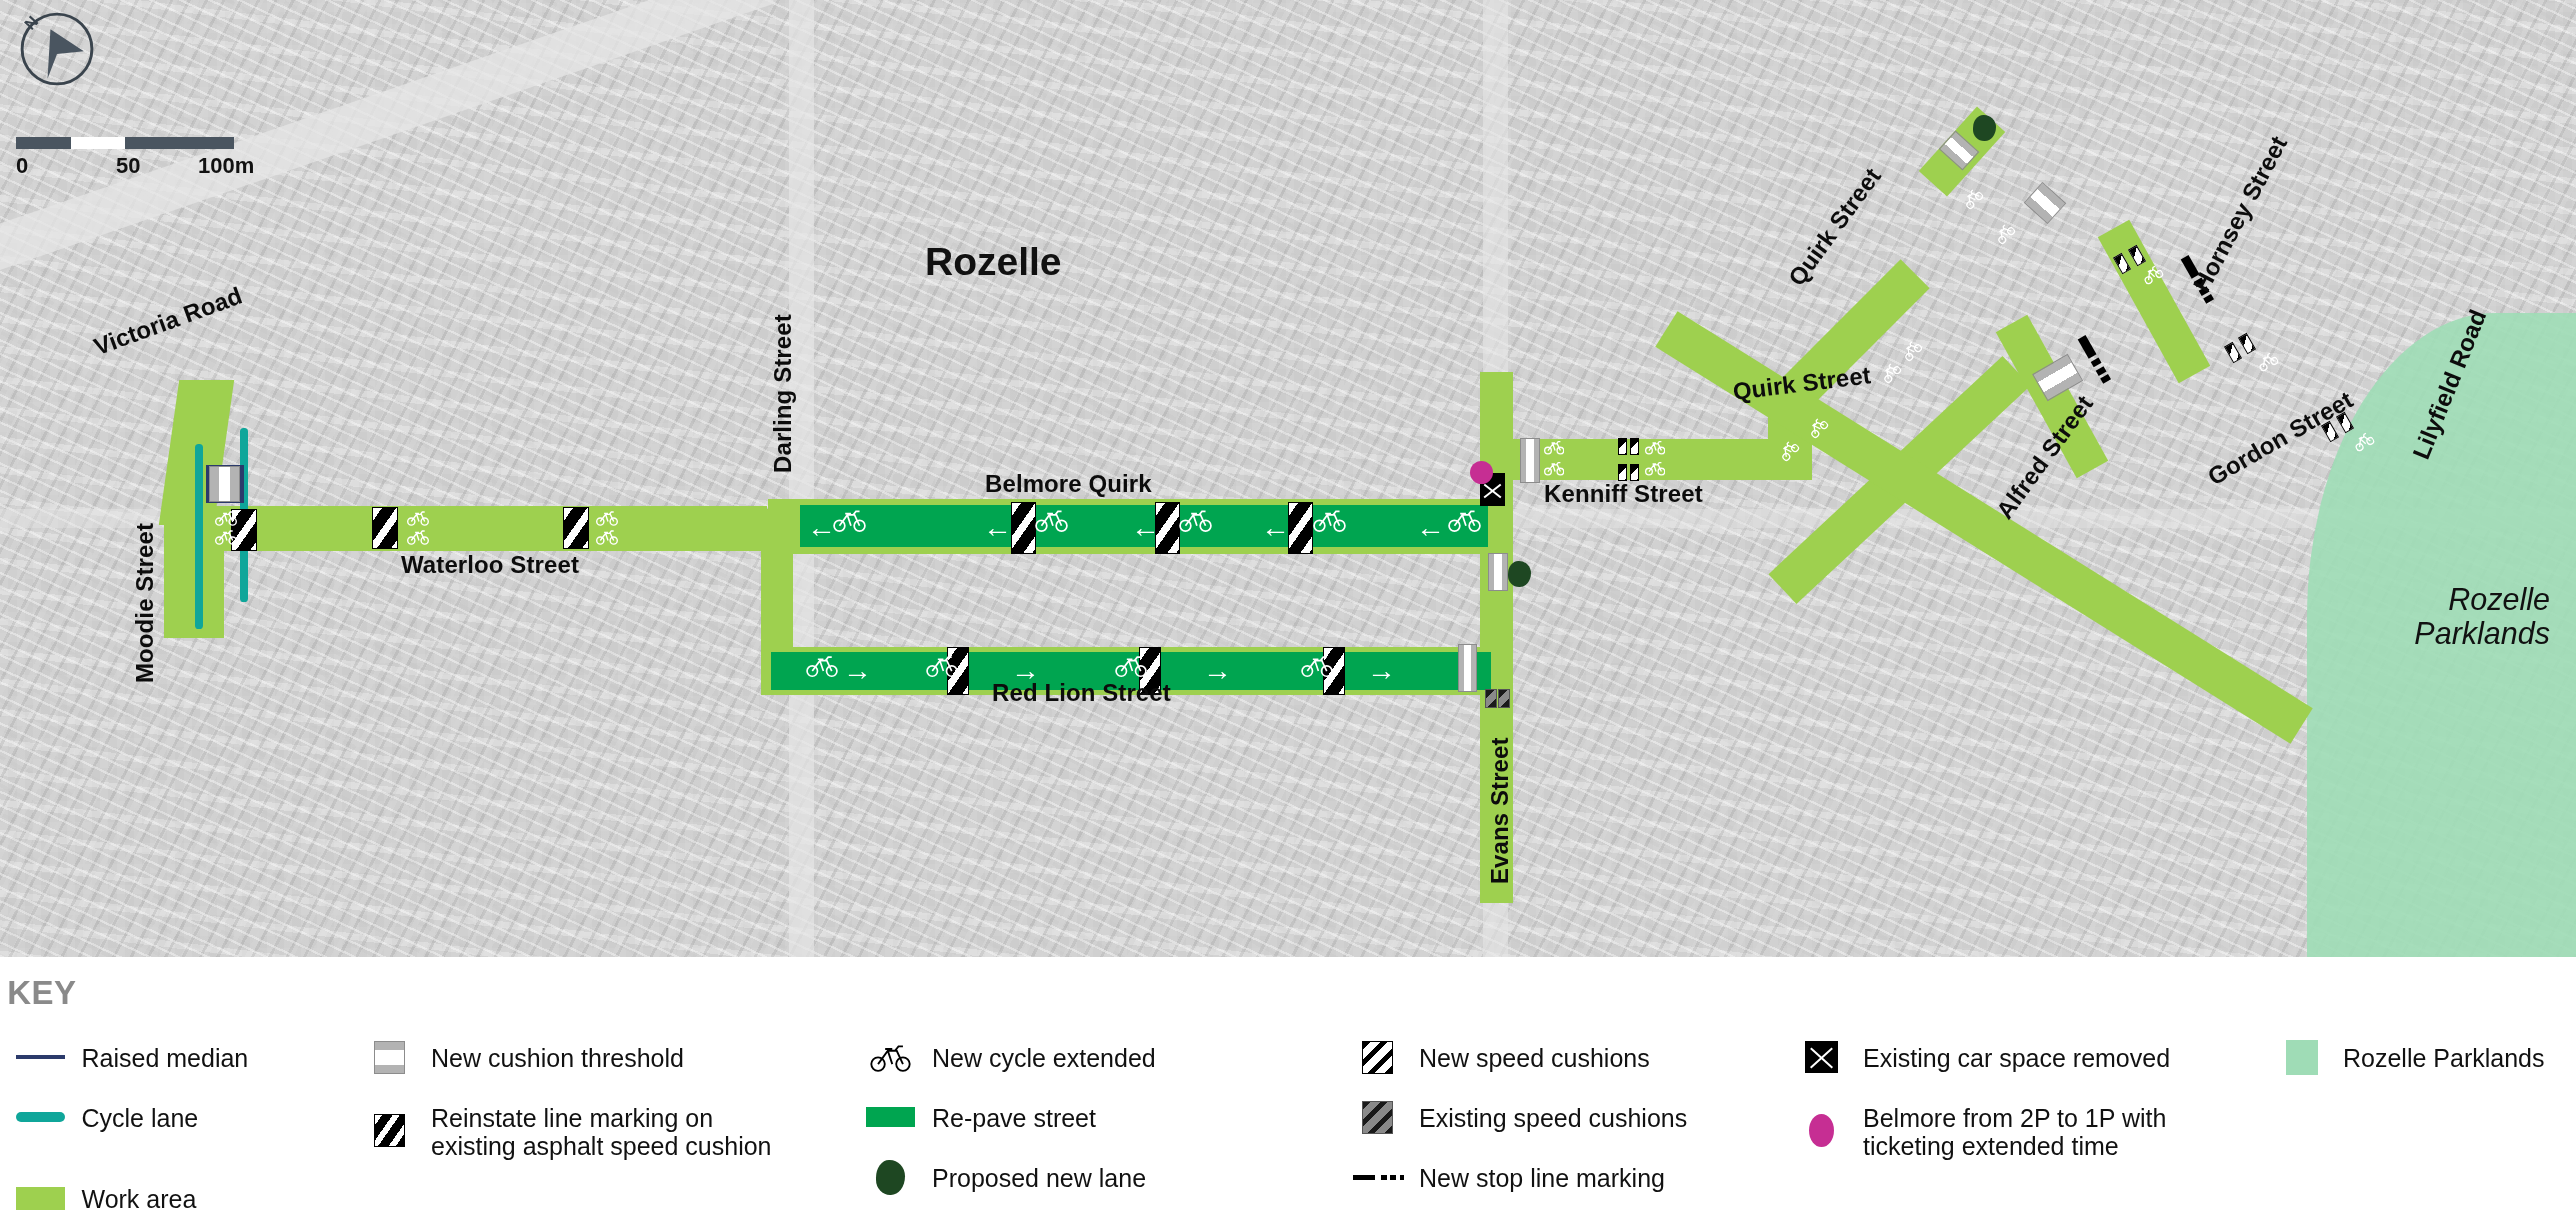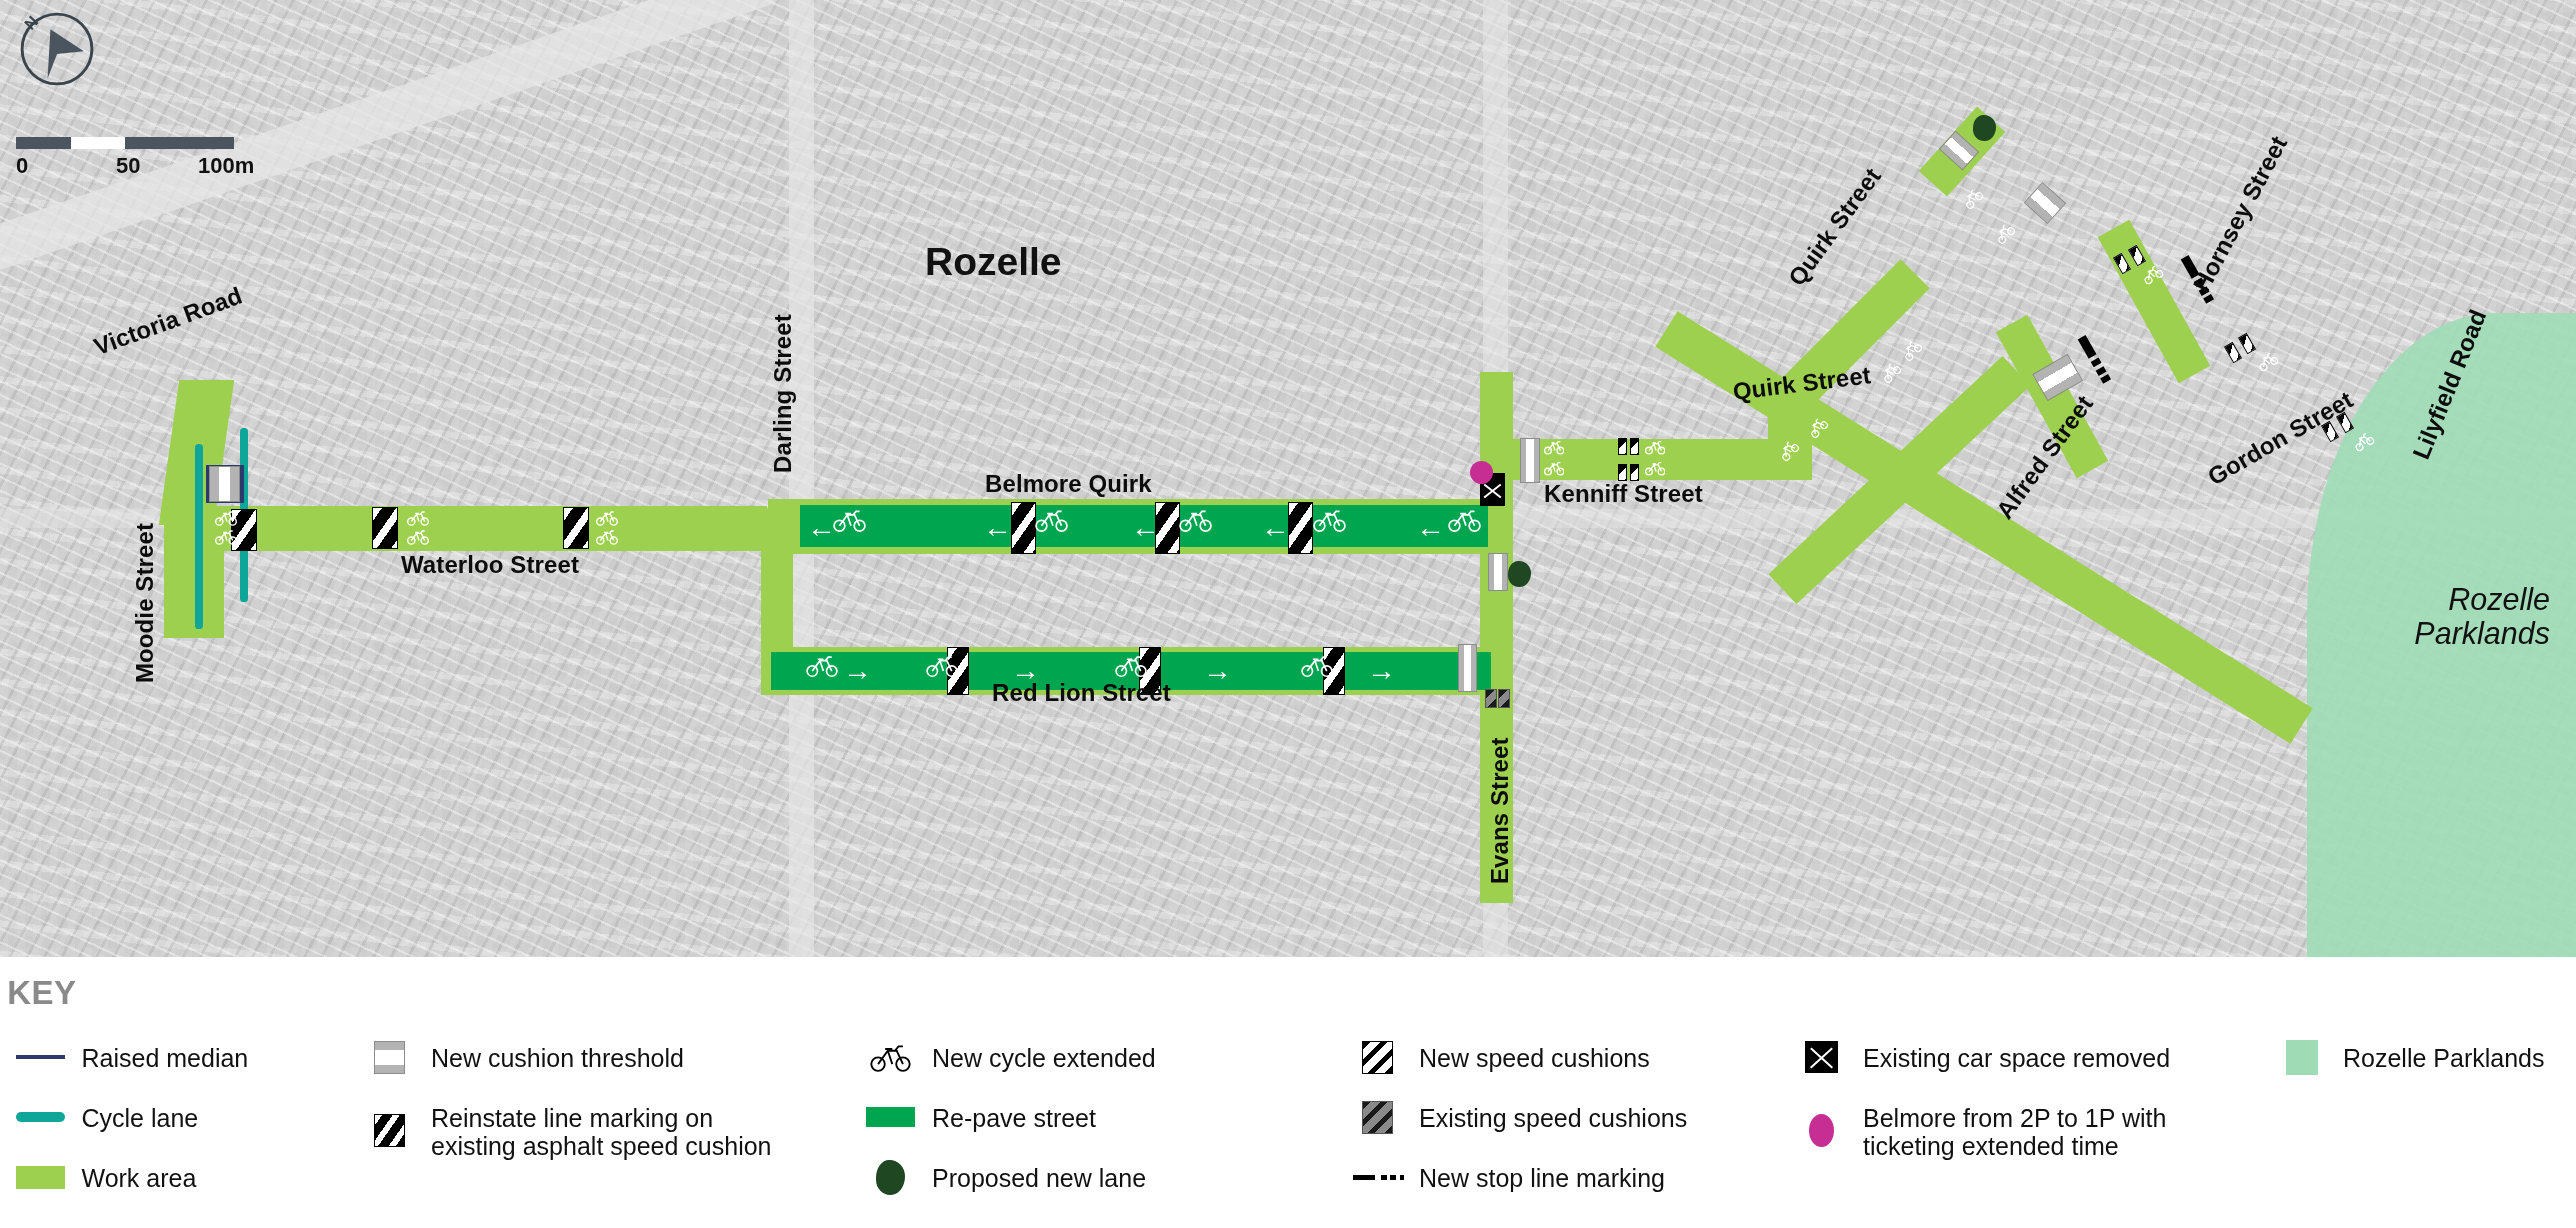--- a/index.html
+++ b/index.html
@@ -576,21 +576,21 @@
             <div class="sw-median"></div>
           </div>
         <div class="legend-text">Raised median</div>
       </div>
       <div class="legend-row" style="height:60px;">
         <div class="legend-swatch">
             <div class="sw-cycle"></div>
           </div>
         <div class="legend-text">Cycle lane</div>
       </div>
-      <div class="legend-row" style="height:60px;">
+      <div class="legend-row" style="height:60px;margin-top:21px;">
         <div class="legend-swatch">
             <div class="sw-work"></div>
           </div>
         <div class="legend-text">Work area</div>
       </div>
     </div>
 
     <div class="legend-col" style="left:364px;width:451px;">
       <div class="legend-row" style="height:60px;">
         <div class="legend-swatch">

